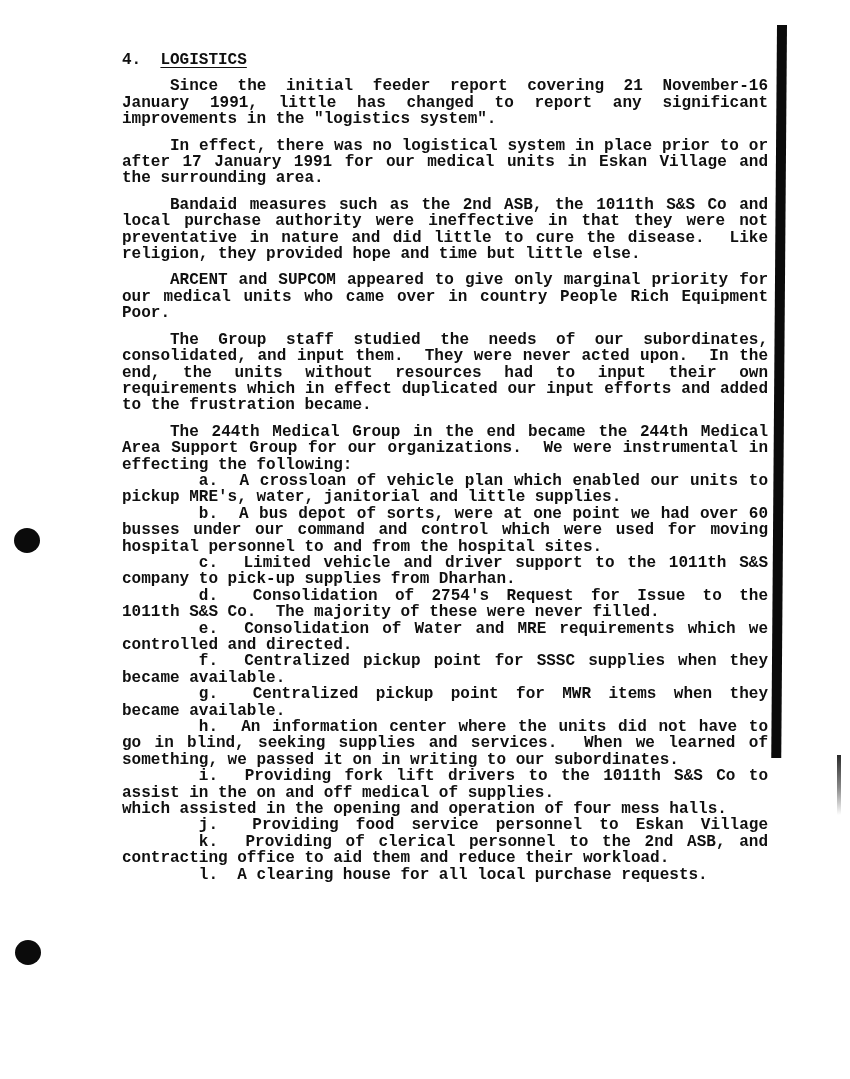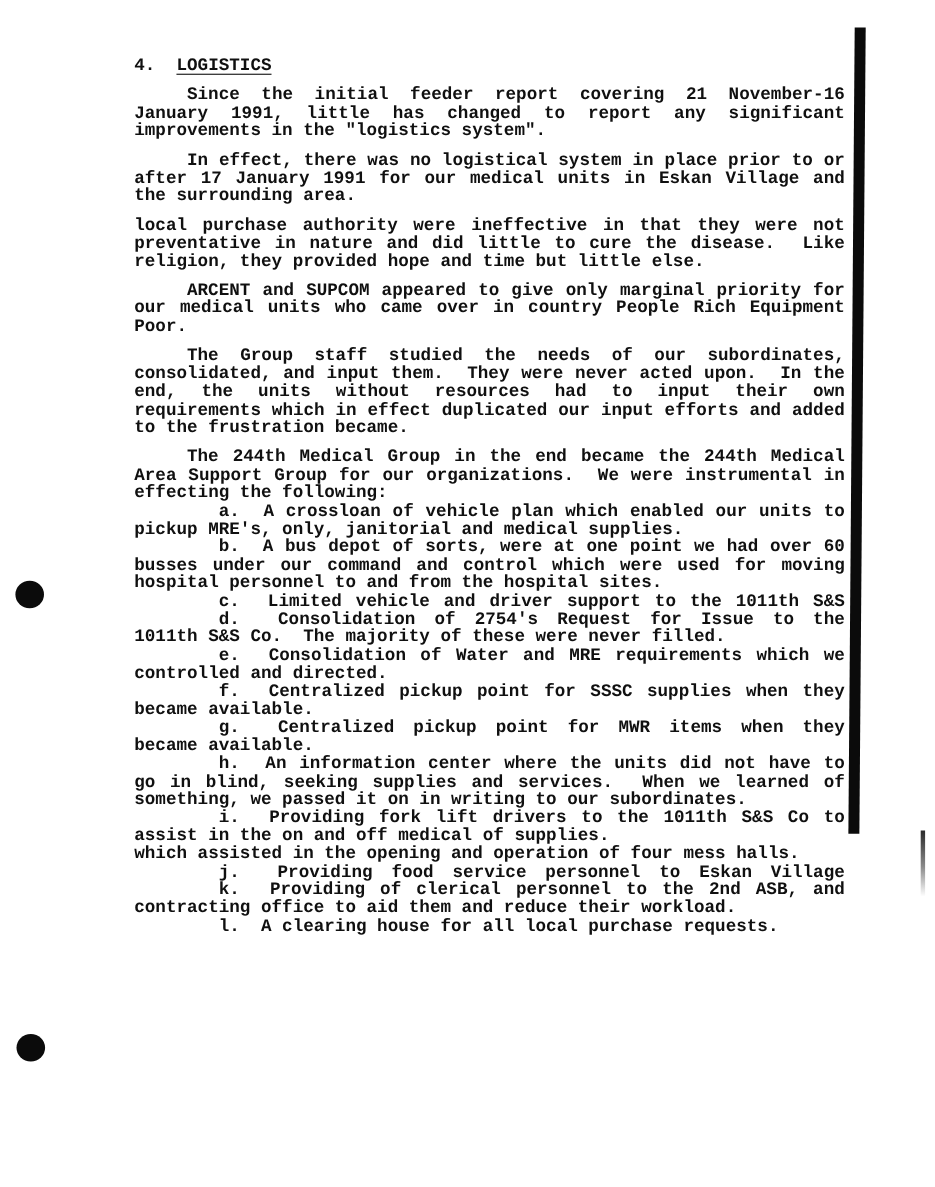--- a/index.html
+++ b/index.html
@@ -100,20 +100,21 @@
           <div class="line"><span class="ind" style="width: 5ch;"></span>Since the initial feeder report covering 21 November-16</div>
           <div class="line">January 1991, little has changed to report any significant</div>
           <div class="line last">improvements in the "logistics system".</div>
         </div>
         <div class="block paragraph">
           <div class="line"><span class="ind" style="width: 5ch;"></span>In effect, there was no logistical system in place prior to or</div>
           <div class="line">after 17 January 1991 for our medical units in Eskan Village and</div>
           <div class="line last">the surrounding area.</div>
         </div>
         <div class="block paragraph">
+          <div class="line"><span class="ind" style="width: 5ch;"></span>Bandaid measures such as the 2nd ASB, the 1011th S&amp;S Co and</div>
           <div class="line">local purchase authority were ineffective in that they were not</div>
           <div class="line">preventative in nature and did little to cure the disease.&nbsp; Like</div>
           <div class="line last">religion, they provided hope and time but little else.</div>
         </div>
         <div class="block paragraph">
           <div class="line"><span class="ind" style="width: 5ch;"></span>ARCENT and SUPCOM appeared to give only marginal priority for</div>
           <div class="line">our medical units who came over in country People Rich Equipment</div>
           <div class="line last">Poor.</div>
         </div>
         <div class="block paragraph">
@@ -123,29 +124,30 @@
           <div class="line">requirements which in effect duplicated our input efforts and added</div>
           <div class="line last">to the frustration became.</div>
         </div>
         <div class="block paragraph">
           <div class="line"><span class="ind" style="width: 5ch;"></span>The 244th Medical Group in the end became the 244th Medical</div>
           <div class="line">Area Support Group for our organizations.&nbsp; We were instrumental in</div>
           <div class="line last">effecting the following:</div>
         </div>
         <div class="block list-item">
           <div class="line"><span class="ind" style="width: 8ch;"></span>a.&nbsp; A crossloan of vehicle plan which enabled our units to</div>
-          <div class="line last">pickup MRE's, only, janitorial and medical supplies.</div>
+          <div class="line last">pickup MRE's, water, janitorial and little supplies.</div>
         </div>
         <div class="block list-item">
           <div class="line"><span class="ind" style="width: 8ch;"></span>b.&nbsp; A bus depot of sorts, were at one point we had over 60</div>
           <div class="line">busses under our command and control which were used for moving</div>
           <div class="line last">hospital personnel to and from the hospital sites.</div>
         </div>
         <div class="block list-item">
           <div class="line"><span class="ind" style="width: 8ch;"></span>c.&nbsp; Limited vehicle and driver support to the 1011th S&amp;S</div>
+          <div class="line last">company to pick-up supplies from Dharhan.</div>
         </div>
         <div class="block list-item">
           <div class="line"><span class="ind" style="width: 8ch;"></span>d.&nbsp; Consolidation of 2754's Request for Issue to the</div>
           <div class="line last">1011th S&amp;S Co.&nbsp; The majority of these were never filled.</div>
         </div>
         <div class="block list-item">
           <div class="line"><span class="ind" style="width: 8ch;"></span>e.&nbsp; Consolidation of Water and MRE requirements which we</div>
           <div class="line last">controlled and directed.</div>
         </div>
         <div class="block list-item">

